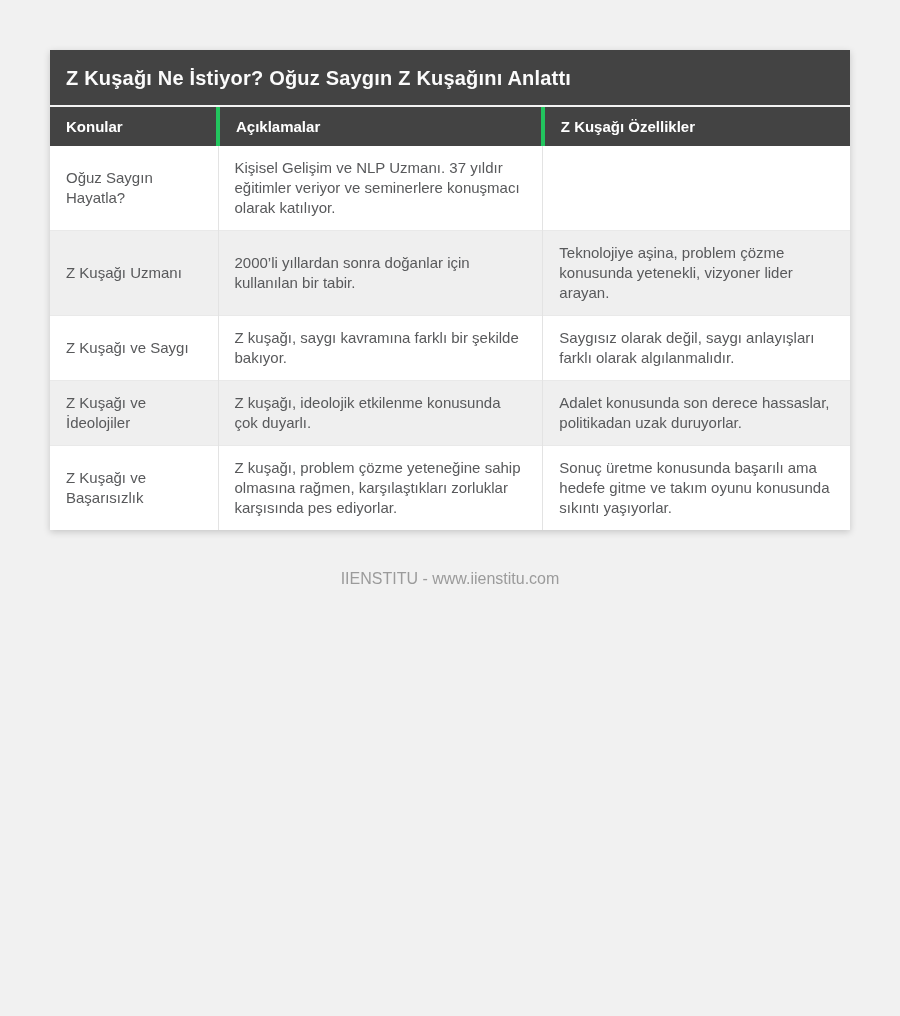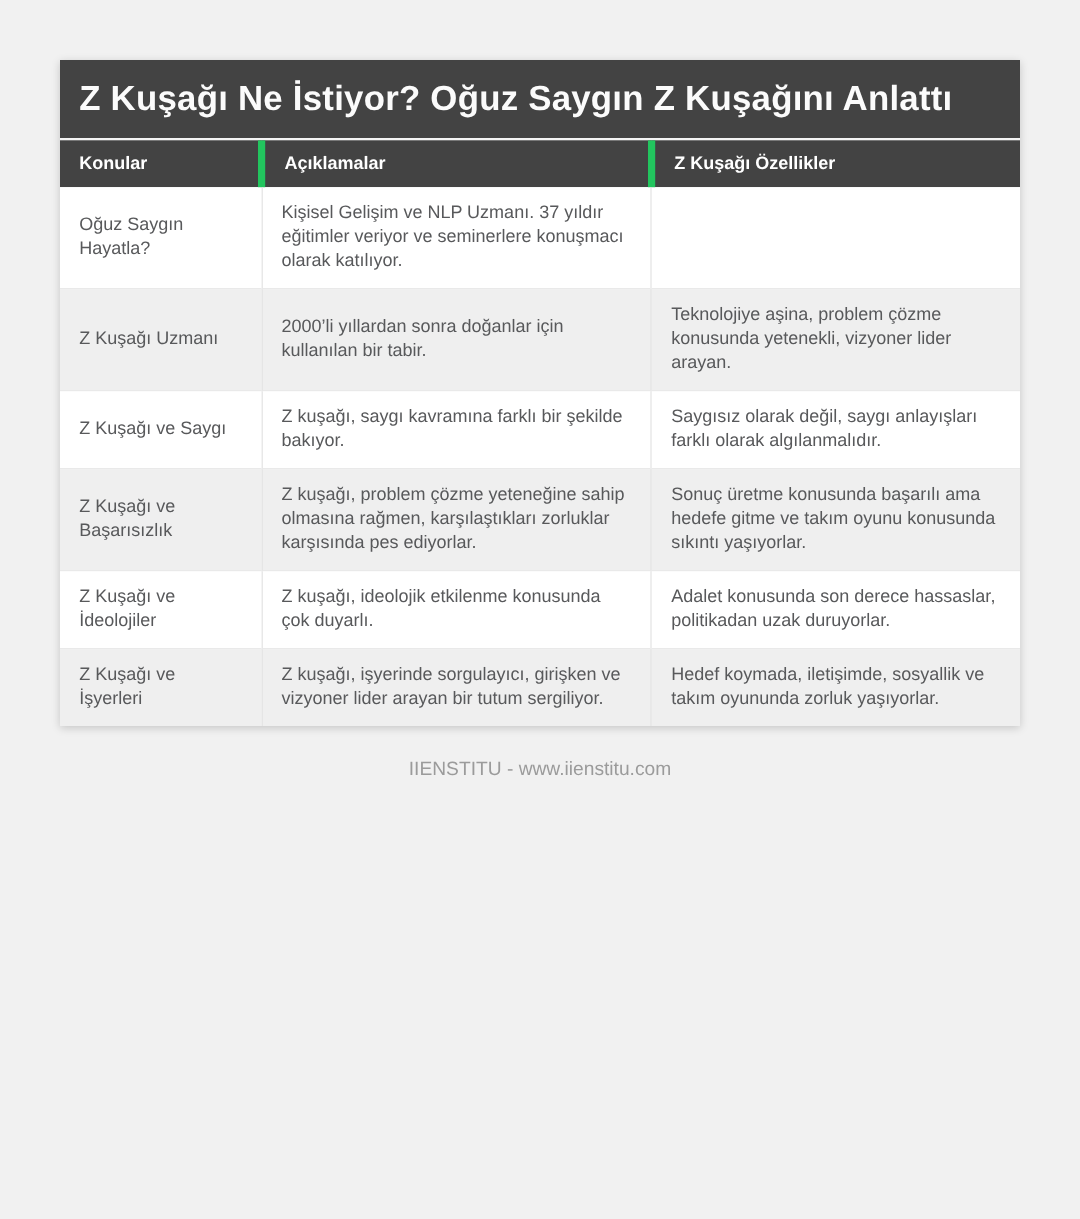--- a/index.html
+++ b/index.html
@@ -11,21 +11,21 @@
   }
   .card {
     width: 800px;
     margin: 50px auto 0 auto;
     background: #ffffff;
     box-shadow: 0 2px 7px rgba(0,0,0,0.18);
   }
   .title-bar {
     background: #434343;
     color: #fbfbfb;
-    font-size: 29px;
+    font-size: 20px;
     font-weight: bold;
     padding: 17px 16px 15px 16px;
     letter-spacing: 0.2px;
     border-bottom: 2px solid #f3f3f3;
   }
   table.content-table {
     width: 100%;
     border-collapse: collapse;
     table-layout: fixed;
   }
@@ -34,39 +34,39 @@
   col.c3 { width: 38.4%; }
   thead th {
     background: #434343;
     color: #ffffff;
     font-size: 15px;
     font-weight: bold;
     text-align: left;
     padding: 11px 16px;
     vertical-align: middle;
   }
-  thead th:not(:last-child) { border-right: 6px solid #22c55e; }
+  thead th:not(:last-child) { border-right: 4px solid #22c55e; }
   tbody td {
     font-size: 15px;
     line-height: 20px;
     color: #58595b;
     padding: 12px 16px;
     vertical-align: middle;
     text-align: left;
     word-wrap: break-word;
   }
   tbody tr:nth-child(even) td { background: #efefef; }
   tbody tr:nth-child(odd) td { background: #ffffff; }
   tbody td:not(:last-child) { border-right: 1px solid #e3e3e3; }
   tbody tr + tr td { border-top: 1px solid #e9e9e9; }
   .footer {
     text-align: center;
     color: #9b9b9b;
     font-size: 16px;
-    margin-top: 28px;
+    margin-top: 40px;
     padding-bottom: 30px;
   }
 </style>
 </head>
 <body>
 
 <div class="card">
   <div class="title-bar">Z Kuşağı Ne İstiyor? Oğuz Saygın Z Kuşağını Anlattı</div>
 
   <table class="content-table">
@@ -92,31 +92,26 @@
         <td>Z Kuşağı Uzmanı</td>
         <td>2000’li yıllardan sonra doğanlar için kullanılan bir tabir.</td>
         <td>Teknolojiye aşina, problem çözme konusunda yetenekli, vizyoner lider arayan.</td>
       </tr>
       <tr>
         <td>Z Kuşağı ve Saygı</td>
         <td>Z kuşağı, saygı kavramına farklı bir şekilde bakıyor.</td>
         <td>Saygısız olarak değil, saygı anlayışları farklı olarak algılanmalıdır.</td>
       </tr>
       <tr>
-        <td>Z Kuşağı ve Başarısızlık</td>
-        <td>Z kuşağı, problem çözme yeteneğine sahip olmasına rağmen, karşılaştıkları zorluklar karşısında pes ediyorlar.</td>
-        <td>Sonuç üretme konusunda başarılı ama hedefe gitme ve takım oyunu konusunda sıkıntı yaşıyorlar.</td>
-      </tr>
-      <tr>
         <td>Z Kuşağı ve İdeolojiler</td>
         <td>Z kuşağı, ideolojik etkilenme konusunda çok duyarlı.</td>
         <td>Adalet konusunda son derece hassaslar, politikadan uzak duruyorlar.</td>
       </tr>
       <tr>
-        <td>Z Kuşağı ve İşyerleri</td>
-        <td>Z kuşağı, işyerinde sorgulayıcı, girişken ve vizyoner lider arayan bir tutum sergiliyor.</td>
-        <td>Hedef koymada, iletişimde, sosyallik ve takım oyununda zorluk yaşıyorlar.</td>
+        <td>Z Kuşağı ve Başarısızlık</td>
+        <td>Z kuşağı, problem çözme yeteneğine sahip olmasına rağmen, karşılaştıkları zorluklar karşısında pes ediyorlar.</td>
+        <td>Sonuç üretme konusunda başarılı ama hedefe gitme ve takım oyunu konusunda sıkıntı yaşıyorlar.</td>
       </tr>
     </tbody>
   </table>
 </div>
 
 <div class="footer">IIENSTITU - www.iienstitu.com</div>
 
 </body></html>

